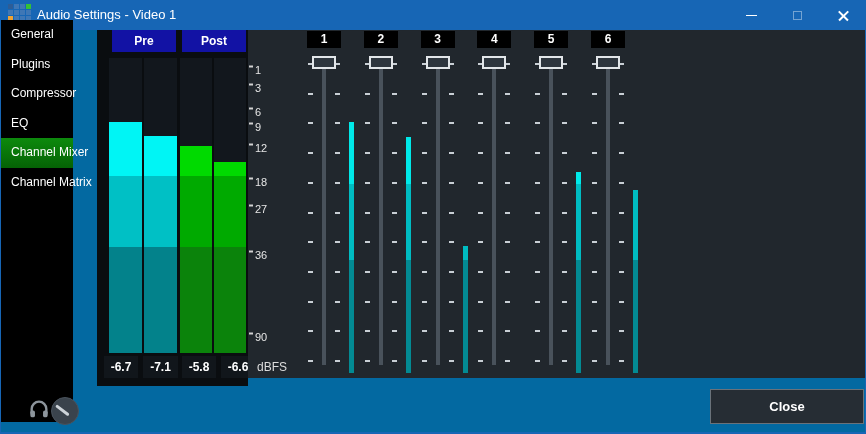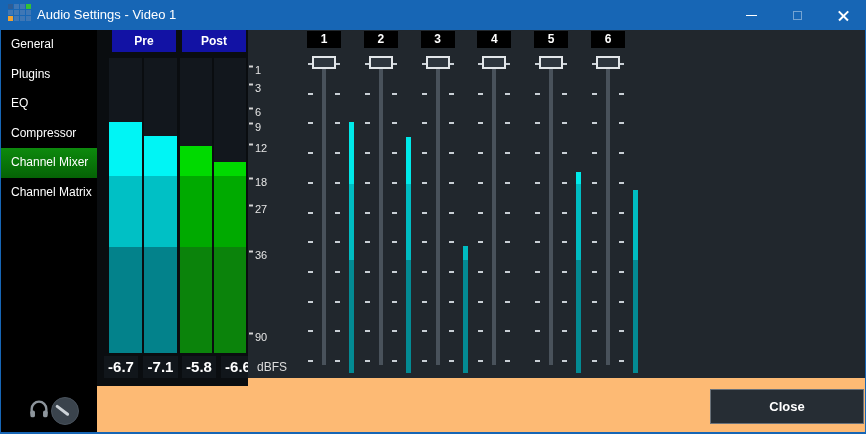--- a/index.html
+++ b/index.html
@@ -1,43 +1,43 @@
 <!DOCTYPE html>
 <html><head>
 <meta charset="utf-8">
 <style>
   html,body{margin:0;padding:0;background:#000;}
   *{box-sizing:border-box;font-family:"Liberation Sans","DejaVu Sans",sans-serif;}
-  #window{position:relative;width:866px;height:434px;background:#fdba74;overflow:hidden;
+  #window{position:relative;width:866px;height:434px;background:#0369a1;overflow:hidden;
           border-left:1px solid #1766b5;border-right:1px solid #1766b5;border-bottom:2px solid #1766b5;}
   
   .titlebar{position:absolute;left:-1px;top:0;width:866px;height:30px;background:#1766b5;}
   .app-icon{position:absolute;left:8px;top:4px;width:24px;height:19px;display:grid;
             grid-template-columns:repeat(4,5px);grid-template-rows:repeat(3,5px);gap:1px;}
   .app-icon span{width:5px;height:5px;display:block;}
   .title-text{position:absolute;left:37px;top:0;height:30px;line-height:30px;color:#fff;font-size:13px;}
   .win-btn{position:absolute;top:0;width:46px;height:30px;display:flex;align-items:center;justify-content:center;}
   .btn-min{right:92px;} .btn-max{right:46px;} .btn-close{right:0;}
   .glyph-min{width:11px;height:1px;background:#fff;}
   .glyph-max{width:9px;height:9px;border:1px solid rgba(255,255,255,.40);}
   .glyph-close{position:relative;width:13px;height:13px;}
   .glyph-close i{position:absolute;left:0;top:6px;width:13px;height:1.6px;background:#fff;display:block;}
   .glyph-close i:first-child{transform:rotate(45deg);} .glyph-close i:last-child{transform:rotate(-45deg);}
   
-  .sidebar{position:absolute;left:0;top:30px;width:96px;height:402px;background:#000;}
+  .sidebar{position:absolute;left:0;top:20px;width:72px;height:402px;background:#000;}
   .side-item{height:29.5px;line-height:29.5px;padding-left:10px;color:#fff;font-size:12px;cursor:default;white-space:nowrap;}
   .side-item.selected{background:linear-gradient(to bottom,#0d8a0d,#056205);}
   
   .meter-panel{position:absolute;left:96px;top:30px;width:151px;height:356px;background:#0a0d10;}
   .pp-header{position:absolute;top:0;height:22px;width:64px;background:#1212a4;color:#fff;
              font-size:12px;font-weight:bold;text-align:center;line-height:22px;}
   .big-meter{position:absolute;top:28px;height:295px;}
   .meter-fill{position:absolute;inset:0;}
   .meter-empty{position:absolute;left:0;right:0;top:0;background:#12171d;}
-  .val-box{position:absolute;top:326px;height:22px;background:#11161b;color:#fff;font-size:15px;
+  .val-box{position:absolute;top:326px;height:22px;background:#11161b;color:#fff;font-size:12px;
            font-weight:bold;text-align:center;line-height:22px;}
   
   .channel-panel{position:absolute;left:247px;top:30px;width:617px;height:348px;background:#21272d;}
   .scale-row{position:absolute;left:1px;display:flex;align-items:flex-start;gap:2px;transform:translateY(-50%);}
   .tick-dash{width:4px;height:2px;background:#d2d2d2;margin-top:1px;display:block;}
   .scale-num{color:#e6e6e6;font-size:11px;line-height:11px;}
   .dbfs-label{position:absolute;left:9px;top:326px;height:22px;line-height:22px;color:#dcdcdc;font-size:12px;}
   .strip{position:absolute;top:0;width:58px;height:348px;}
   .ch-header{position:absolute;left:12px;top:1px;width:34px;height:17px;background:#000;color:#fff;
              font-size:12px;font-weight:bold;text-align:center;line-height:17px;}
@@ -87,22 +87,22 @@
         <div class="glyph-close">
           <i></i>
           <i></i>
         </div>
       </div>
   </div>
 
   <div class="sidebar" id="sidebar">
       <div class="side-item">General</div>
       <div class="side-item">Plugins</div>
+      <div class="side-item">Compressor</div>
       <div class="side-item">EQ</div>
-      <div class="side-item">Compressor</div>
       <div class="side-item selected">Channel Mixer</div>
       <div class="side-item">Channel Matrix</div>
     </div>
 
   <div class="meter-panel">
     <div class="pp-header" style="left:15px">Pre</div>
     <div class="pp-header" style="left:85px">Post</div>
 
     <div class="big-meter" style="left:12px;width:33px">
         <div class="meter-fill" style="background: linear-gradient(rgb(0, 245, 245) 0px, rgb(0, 245, 245) 40%, rgb(0, 192, 197) 40%, rgb(0, 192, 197) 64%, rgb(3, 130, 139) 64%, rgb(3, 130, 139) 100%);"></div>

